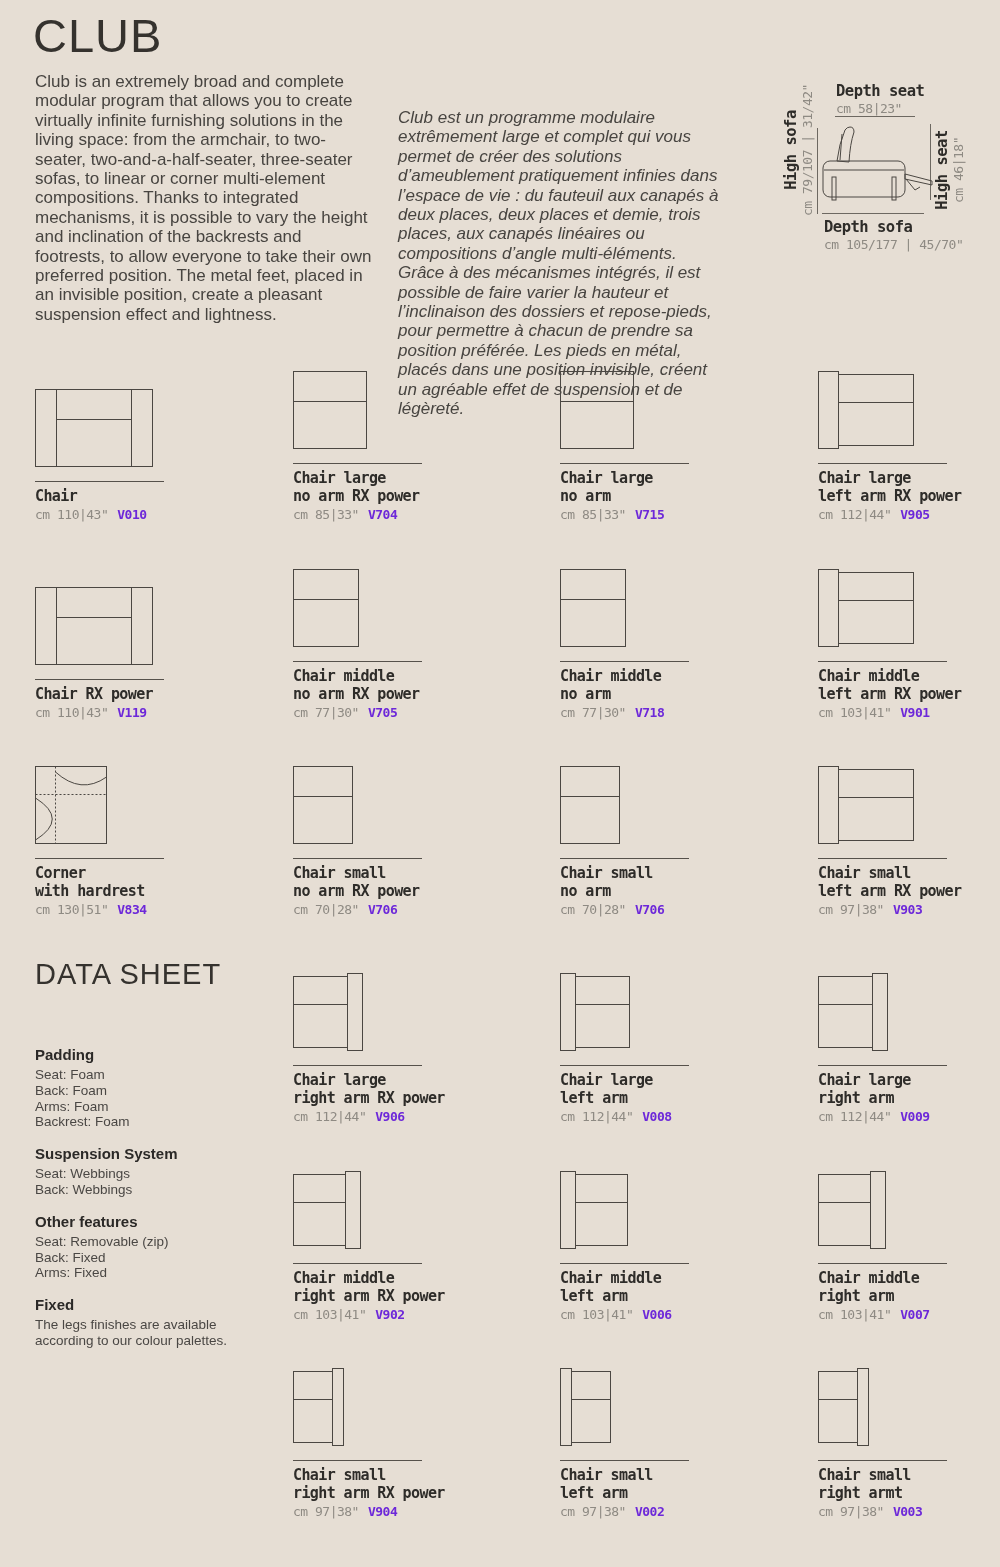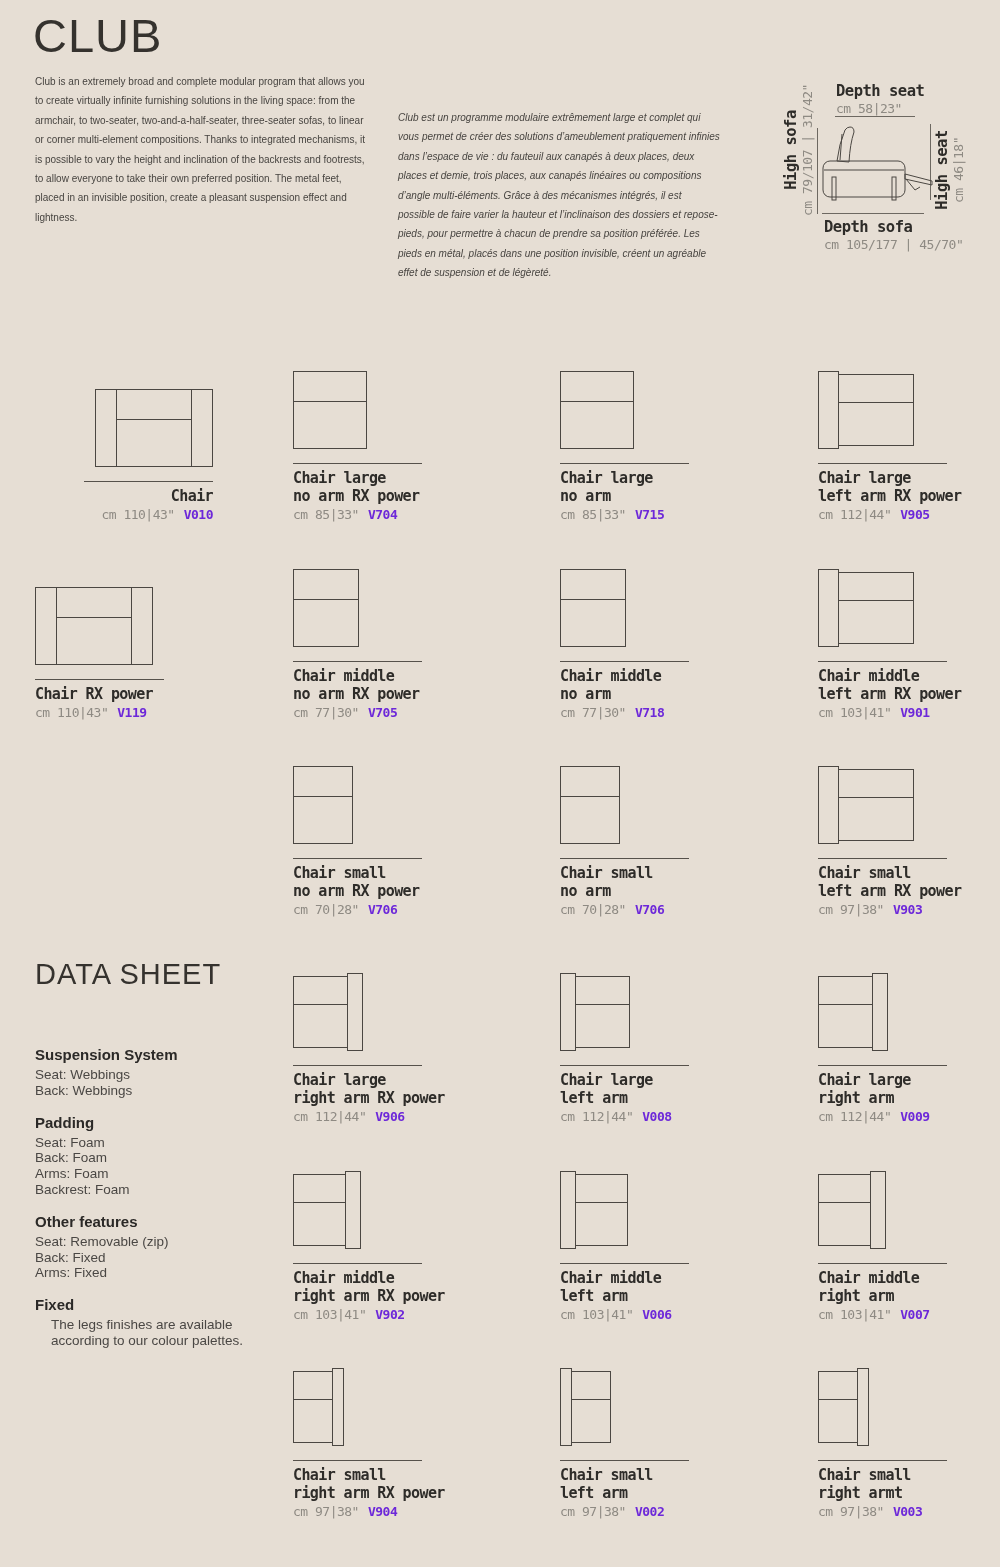--- a/index.html
+++ b/index.html
@@ -3,21 +3,21 @@
 <meta charset="utf-8">
 <style>
   html,body{margin:0;padding:0;background:#e6ded4;}
   #page{position:relative;width:1000px;height:1567px;background:#e6ded4;overflow:hidden;
         font-family:"Liberation Sans",sans-serif;color:#3c3a37;}
   .abs{position:absolute;}
   
   .h-club{font-size:47px;letter-spacing:1px;color:#35322e;font-weight:400;}
   .h-ds{font-size:29px;letter-spacing:1px;color:#35322e;font-weight:400;}
   
-  .para{font-size:10px;line-height:19.4px;color:#474440;}
+  .para{font-size:17px;line-height:19.4px;color:#474440;}
   .para.fr{font-style:italic;margin-top:36px;}
   
   .dimb{font-family:"DejaVu Sans Mono",monospace;}
   .dimb .bold{font-weight:700;color:#2e2c29;font-size:15.5px;letter-spacing:-0.5px;white-space:nowrap;}
   .dimb .val{color:#8e8a83;font-size:13px;letter-spacing:-0.5px;white-space:nowrap;}
   .vlabel{transform:rotate(-90deg);transform-origin:left top;text-align:center;}
   .vlabel div{white-space:nowrap;}
   .dline{background:#6d6861;}
   
   .cell{position:absolute;width:178px;height:160px;display:flex;flex-direction:column;
@@ -26,21 +26,21 @@
   .mrule{width:129px;border-top:1px solid #56514b;margin-bottom:5px;}
   .mtitle{font-family:"DejaVu Sans Mono",monospace;font-weight:700;font-size:15px;
           line-height:18px;color:#2e2c29;letter-spacing:-0.6px;white-space:nowrap;}
   .mdims{font-family:"DejaVu Sans Mono",monospace;font-size:13px;margin-top:2px;white-space:nowrap;}
   .mdims .dim{color:#8e8a83;letter-spacing:-0.5px;}
   .mdims .code{color:#6d28d9;font-weight:700;margin-left:9px;letter-spacing:-0.5px;}
   
   .ds-sec{margin-bottom:15px;}
   .ds-sec h3{margin:0 0 4px 0;font-size:15px;color:#2b2927;font-weight:700;}
   .ds-sec div{font-size:13.5px;line-height:15.8px;color:#4a4744;}
-  .ds-sec .wide{width:240px;margin-left:16px;}
+  .ds-sec .wide{width:240px;}
 </style>
 </head>
 <body>
 
 <div id="page">
 
   <div class="abs h-club" style="left:33px;top:8px;">CLUB</div>
   <div class="abs para" style="left:35px;top:72px;width:337px;">Club is an extremely broad and complete modular program that allows you to create virtually infinite furnishing solutions in the living space: from the armchair, to two-seater, two-and-a-half-seater, three-seater sofas, to linear or corner multi-element compositions. Thanks to integrated mechanisms, it is possible to vary the height and inclination of the backrests and footrests, to allow everyone to take their own preferred position. The metal feet, placed in an invisible position, create a pleasant suspension effect and lightness.</div>
   <div class="abs para fr" style="left:398px;top:72px;width:322px;">Club est un programme modulaire extrêmement large et complet qui vous permet de créer des solutions d’ameublement pratiquement infinies dans l’espace de vie : du fauteuil aux canapés à deux places, deux places et demie, trois places, aux canapés linéaires ou compositions d’angle multi-éléments. Grâce à des mécanismes intégrés, il est possible de faire varier la hauteur et l’inclinaison des dossiers et repose-pieds, pour permettre à chacun de prendre sa position préférée. Les pieds en métal, placés dans une position invisible, créent un agréable effet de suspension et de légèreté.</div>
 
@@ -72,21 +72,21 @@
         <rect x="12" y="53" width="4" height="23"></rect>
         <rect x="72" y="53" width="4" height="23"></rect>
       </svg>
     </div>
 
     <div class="abs dline" style="left:62px;top:147px;width:102px;height:1px;"></div>
     <div class="abs bold" style="left:64px;top:152px;">Depth sofa</div>
     <div class="abs val" style="left:64px;top:171px;">cm 105/177 | 45/70"</div>
   </div>
 
-  <div class="cell" style="left:35px;top:362px;align-items:flex-end;">
+  <div class="cell" style="left:35px;top:362px;">
     <div class="diag"><svg width="118" height="78" viewBox="0 0 118 78">
           <rect x="0.5" y="0.5" width="117" height="77" fill="none" stroke="#4b4742" stroke-width="1"></rect>
           <line x1="21.5" y1="0.5" x2="21.5" y2="77.5" stroke="#4b4742" stroke-width="1"></line>
           <line x1="96.5" y1="0.5" x2="96.5" y2="77.5" stroke="#4b4742" stroke-width="1"></line>
           <line x1="21.5" y1="30.5" x2="96.5" y2="30.5" stroke="#4b4742" stroke-width="1"></line>
         </svg></div>
     <div class="mrule"></div>
     <div class="mtitle">Chair</div>
     <div class="mtitle"></div>
     <div class="mdims"><span class="dim">cm 110|43"</span><span class="code">V010</span></div>
@@ -160,20 +160,33 @@
           <rect x="0.5" y="0.5" width="20" height="77" fill="none" stroke="#4b4742" stroke-width="1"></rect>
           <rect x="20.5" y="3.5" width="75" height="71" fill="none" stroke="#4b4742" stroke-width="1"></rect>
           <line x1="20.5" y1="31.5" x2="95.5" y2="31.5" stroke="#4b4742" stroke-width="1"></line>
         </svg></div>
     <div class="mrule"></div>
     <div class="mtitle">Chair middle</div>
     <div class="mtitle">left arm RX power</div>
     <div class="mdims"><span class="dim">cm 103|41"</span><span class="code">V901</span></div>
   </div>
 
+  <div class="cell" style="left:35px;top:757px;">
+    <div class="diag"><svg width="72" height="78" viewBox="0 0 72 78">
+          <rect x="0.5" y="0.5" width="71" height="77" fill="none" stroke="#4b4742" stroke-width="1"></rect>
+          <line x1="20.5" y1="0.5" x2="20.5" y2="77.5" stroke="#4b4742" stroke-width="1" stroke-dasharray="2 2"></line>
+          <line x1="0.5" y1="28.5" x2="71.5" y2="28.5" stroke="#4b4742" stroke-width="1" stroke-dasharray="2 2"></line>
+          <path d="M20.5,6 Q46,29 71.5,11" fill="none" stroke="#4b4742" stroke-width="1"></path>
+          <path d="M0.5,32 Q34,53 0.5,74" fill="none" stroke="#4b4742" stroke-width="1"></path>
+        </svg></div>
+    <div class="mrule"></div>
+    <div class="mtitle">Corner</div>
+    <div class="mtitle">with hardrest</div>
+    <div class="mdims"><span class="dim">cm 130|51"</span><span class="code">V834</span></div>
+  </div>
   <div class="cell" style="left:293px;top:757px;">
     <div class="diag"><svg width="60" height="78" viewBox="0 0 60 78">
           <rect x="0.5" y="0.5" width="59" height="77" fill="none" stroke="#4b4742" stroke-width="1"></rect>
           <line x1="0.5" y1="30.5" x2="59.5" y2="30.5" stroke="#4b4742" stroke-width="1"></line>
         </svg></div>
     <div class="mrule"></div>
     <div class="mtitle">Chair small</div>
     <div class="mtitle">no arm RX power</div>
     <div class="mdims"><span class="dim">cm 70|28"</span><span class="code">V706</span></div>
   </div>
@@ -194,33 +207,33 @@
           <line x1="20.5" y1="31.5" x2="95.5" y2="31.5" stroke="#4b4742" stroke-width="1"></line>
         </svg></div>
     <div class="mrule"></div>
     <div class="mtitle">Chair small</div>
     <div class="mtitle">left arm RX power</div>
     <div class="mdims"><span class="dim">cm 97|38"</span><span class="code">V903</span></div>
   </div>
 
   <div class="abs h-ds" style="left:35px;top:958px;">DATA SHEET</div>
   <div class="abs" style="left:35px;top:1046px;width:250px;">
-    <div class="ds-sec">
-      <h3>Suspension System</h3>
-      <div>Seat: Webbings</div>
-      <div>Back: Webbings</div>
-    </div>
     <div class="ds-sec">
       <h3>Padding</h3>
       <div>Seat: Foam</div>
       <div>Back: Foam</div>
       <div>Arms: Foam</div>
       <div>Backrest: Foam</div>
     </div>
     <div class="ds-sec">
+      <h3>Suspension System</h3>
+      <div>Seat: Webbings</div>
+      <div>Back: Webbings</div>
+    </div>
+    <div class="ds-sec">
       <h3>Other features</h3>
       <div>Seat: Removable (zip)</div>
       <div>Back: Fixed</div>
       <div>Arms: Fixed</div>
     </div>
     <div class="ds-sec">
       <h3>Fixed</h3>
       <div class="wide">The legs finishes are available according to our colour palettes.</div>
     </div>
   </div>

